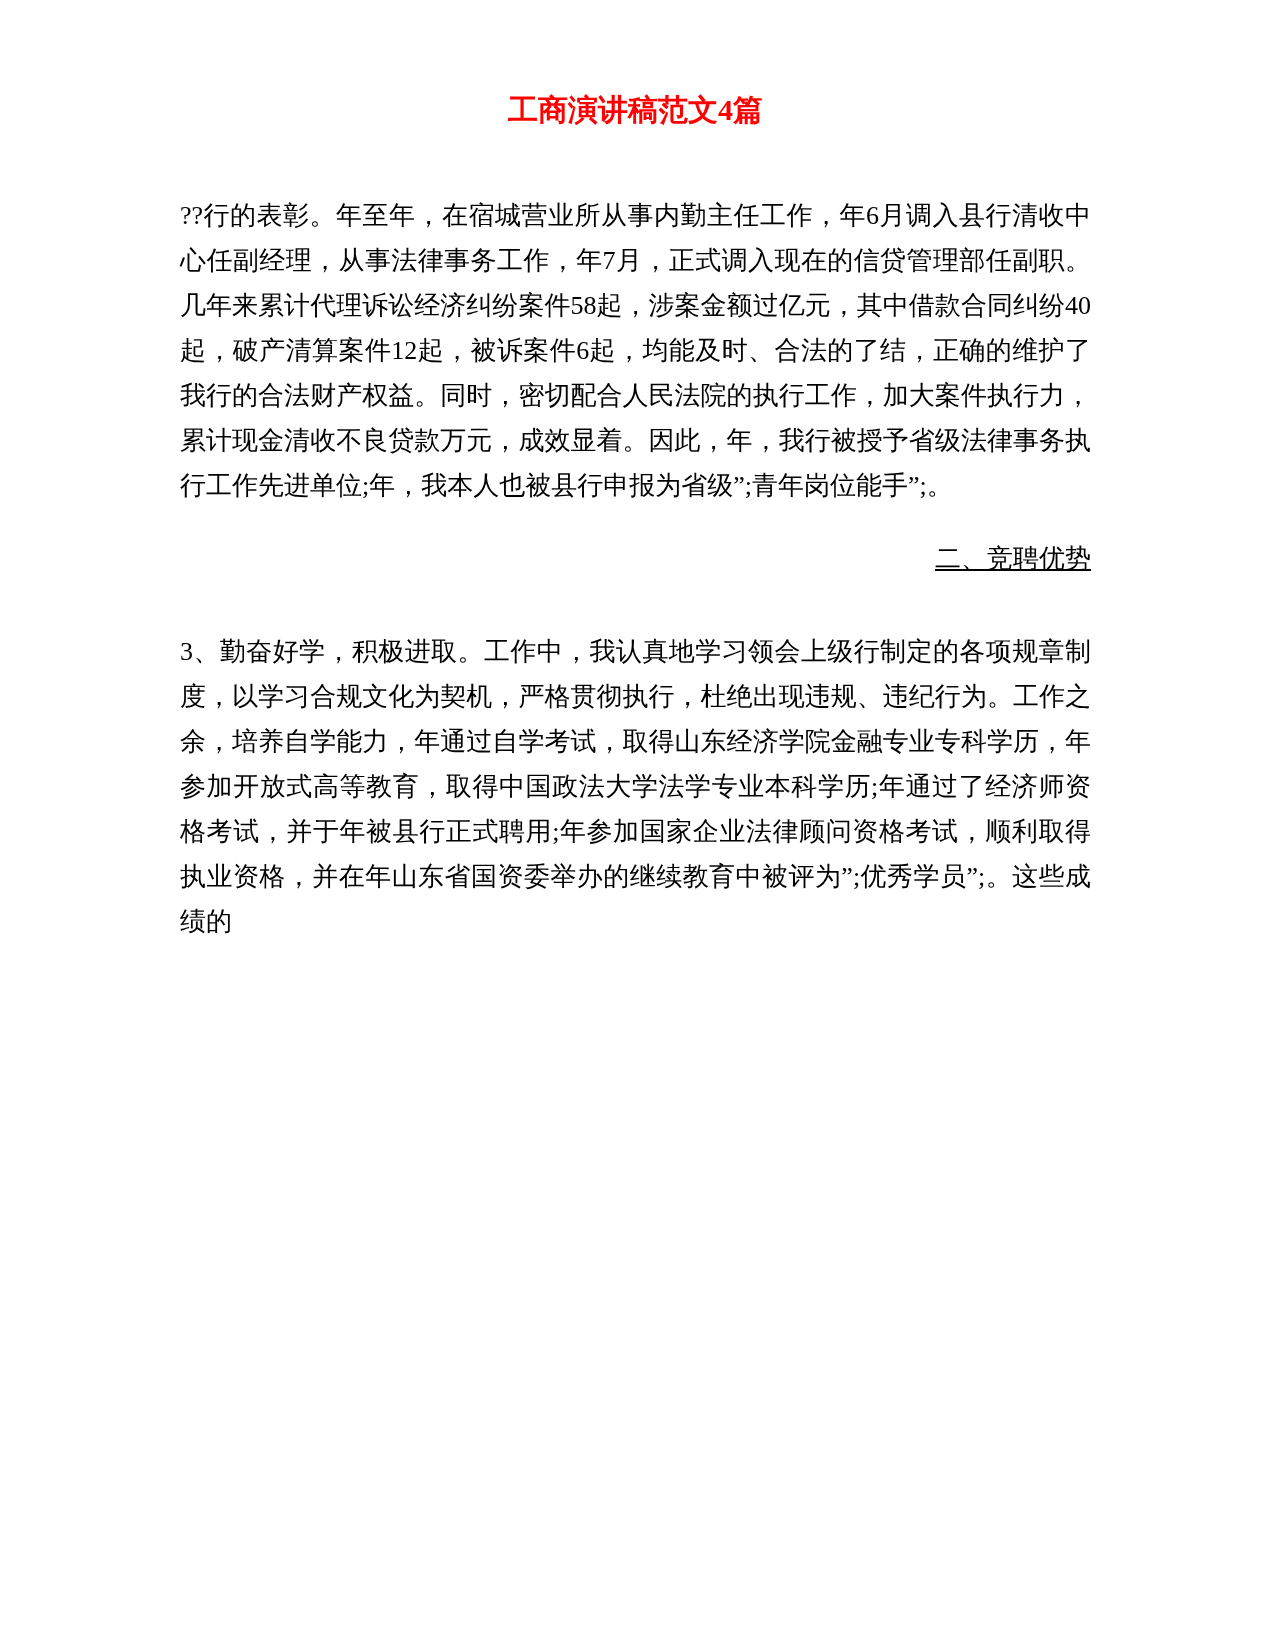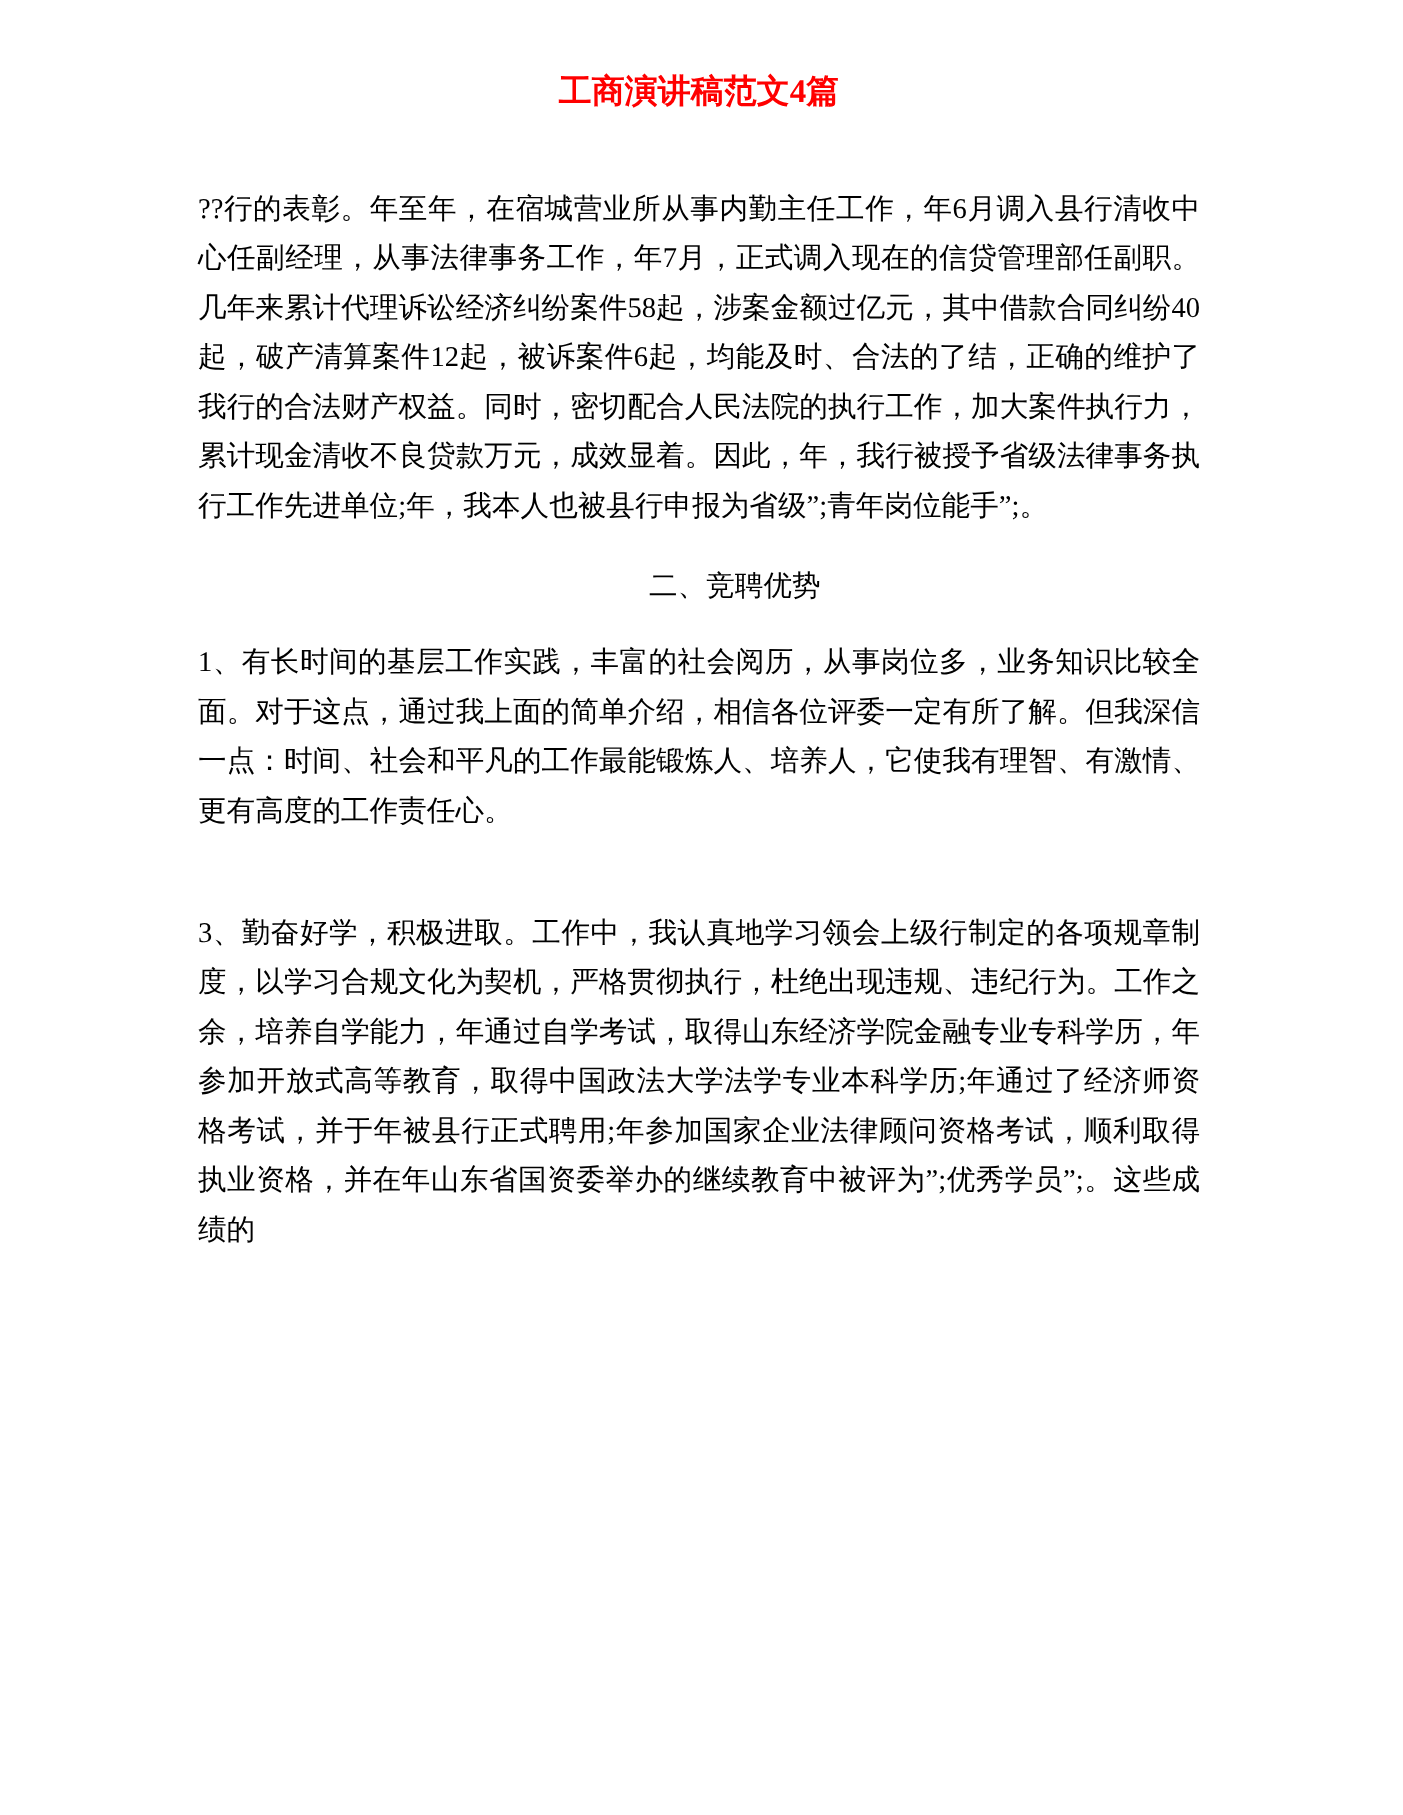--- a/index.html
+++ b/index.html
@@ -11,21 +11,21 @@
     font-family: "Liberation Serif", "DejaVu Serif", serif;
     color: #000000;
   }
   .page {
     position: relative;
     width: 1275px;
     height: 1650px;
     margin: 0 auto;
     background: #ffffff;
     box-sizing: border-box;
-    padding: 63px 184px 40px 180px;
+    padding: 89px 184px 40px 180px;
     overflow: hidden;
   }
   .doc-title {
     margin: 0 0 62px 0;
     font-size: 30px;
     line-height: 42px;
     font-weight: bold;
     text-align: center;
     color: #ff0000;
   }
@@ -33,32 +33,32 @@
     margin: 0 0 66px 0;
     font-size: 26px;
     line-height: 45px;
     text-align: justify;
     text-justify: inter-ideograph;
     white-space: pre-wrap;
     word-break: break-all;
   }
   .para.body:first-child { margin-bottom: 0; }
   .para.heading {
-    margin: 28px 0 24px 0;
+    margin: 28px 0 48px 0;
     text-indent: 65px;
-    text-align: center;
+    text-align: right;
+    text-decoration: underline;
   }
   
   .para.body.first { margin-bottom: 4px; }
   .para.body.last { margin-bottom: 0; }
 </style>
 </head>
 <body>
 
 <div class="page">
   <h1 class="doc-title" style="color: rgb(255, 0, 0);">工商演讲稿范文4篇</h1>
   <div class="content">
       <p class="para body first">??行的表彰。年至年，在宿城营业所从事内勤主任工作，年6月调入县行清收中心任副经理，从事法律事务工作，年7月，正式调入现在的信贷管理部任副职。几年来累计代理诉讼经济纠纷案件58起，涉案金额过亿元，其中借款合同纠纷40起，破产清算案件12起，被诉案件6起，均能及时、合法的了结，正确的维护了我行的合法财产权益。同时，密切配合人民法院的执行工作，加大案件执行力，累计现金清收不良贷款万元，成效显着。因此，年，我行被授予省级法律事务执行工作先进单位;年，我本人也被县行申报为省级”;青年岗位能手”;。</p>
       <p class="para heading middle">二、竞聘优势</p>
-      <p class="para body middle">1、有长时间的基层工作实践，丰富的社会阅历，从事岗位多，业务知识比较全面。对于这点，通过我上面的简单介绍，相信各位评委一定有所了解。但我深信一点：时间、社会和平凡的工作最能锻炼人、培养人，它使我有理智、有激情、更有高度的工作责任心。</p>
       <p class="para body last">3、勤奋好学，积极进取。工作中，我认真地学习领会上级行制定的各项规章制度，以学习合规文化为契机，严格贯彻执行，杜绝出现违规、违纪行为。工作之余，培养自学能力，年通过自学考试，取得山东经济学院金融专业专科学历，年参加开放式高等教育，取得中国政法大学法学专业本科学历;年通过了经济师资格考试，并于年被县行正式聘用;年参加国家企业法律顾问资格考试，顺利取得执业资格，并在年山东省国资委举办的继续教育中被评为”;优秀学员”;。这些成绩的</p>
     </div>
 </div>
 
 </body></html>

